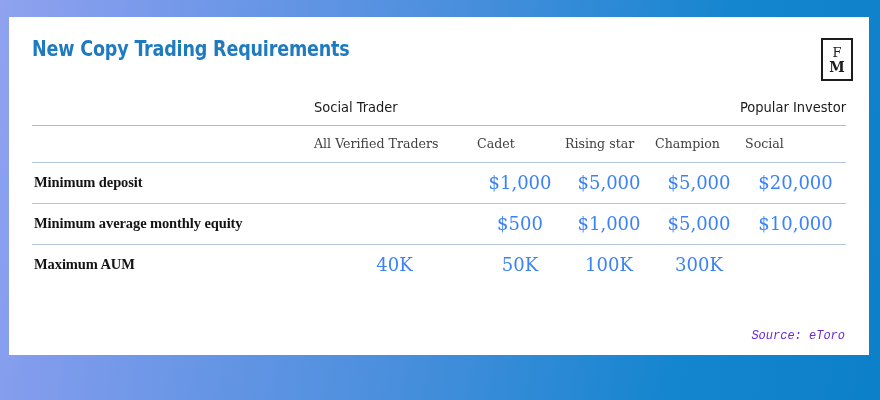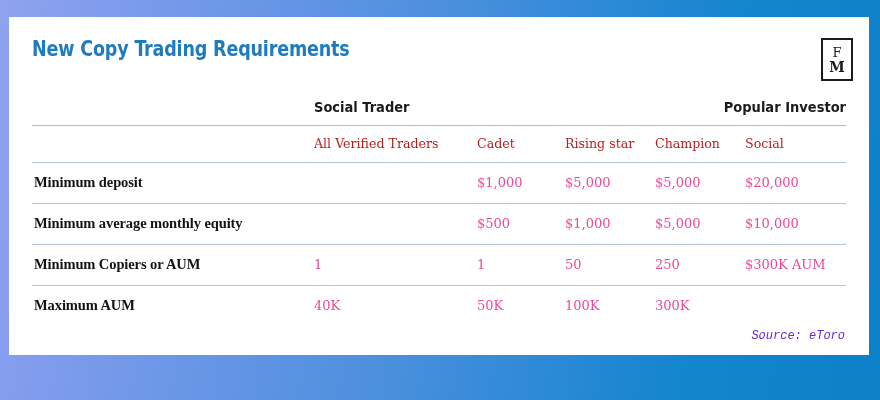--- a/index.html
+++ b/index.html
@@ -90,36 +90,36 @@
   col.c-3     { width: 90px; }
   col.c-4     { width: 90px; }
   col.c-5     { width: 103px; }
 
   
   tr.grouphdr td {
     height: 36px;
     vertical-align: middle;
     padding: 0;
     font-family: "DejaVu Sans Condensed", "Liberation Sans Narrow", "Liberation Sans", sans-serif;
-    font-weight: bold;
+    font-weight: normal;
     font-size: 14.5px;
     color: #1b1b1b;
     white-space: nowrap;
   }
   td.grp-social { text-align: left; padding-left: 2px !important; }
   td.grp-popular { text-align: right; }
 
   
   tr.subhdr td {
     height: 37px;
     vertical-align: middle;
     border-top: 1.4px solid #a7bdd8;
     font-family: "DejaVu Serif", "Liberation Serif", serif;
     font-size: 12.6px;
-    color: #b91c1c;
+    color: #404040;
     white-space: nowrap;
     padding: 0 0 0 2px;
   }
 
   
   tr.datarow td {
     height: 41px;
     vertical-align: middle;
     border-top: 1.4px solid #b2c4da;
     padding: 0 0 0 2px;
@@ -127,23 +127,24 @@
   tr.datarow td.rowlabel {
     font-family: Liberation Serif, serif;
     font-weight: bold;
     font-size: 14.5px;
     color: #131313;
     white-space: nowrap;
     letter-spacing: -0.1px;
   }
   tr.datarow td.val {
     font-family: "DejaVu Serif", "Liberation Serif", serif;
-    font-size: 13px;
-    color: #ec4899;
-    white-space: nowrap;
+    font-size: 18px;
+    color: #3b82f6;
+    white-space: nowrap;
+    text-align: center;
   }
   tr.datarow:last-child td { border-bottom: none; }
 
   
   #source {
     position: absolute;
     right: 24px;
     bottom: 12px;
     font-family: Liberation Mono, monospace;
     font-size: 12px;
@@ -201,28 +202,20 @@
           </tr>
           <tr class="datarow">
             <td class="rowlabel">Minimum average monthly equity</td>
             <td class="val"></td>
             <td class="val">$500</td>
             <td class="val">$1,000</td>
             <td class="val">$5,000</td>
             <td class="val">$10,000</td>
           </tr>
           <tr class="datarow">
-            <td class="rowlabel">Minimum Copiers or AUM</td>
-            <td class="val">1</td>
-            <td class="val">1</td>
-            <td class="val">50</td>
-            <td class="val">250</td>
-            <td class="val">$300K AUM</td>
-          </tr>
-          <tr class="datarow">
             <td class="rowlabel">Maximum AUM</td>
             <td class="val">40K</td>
             <td class="val">50K</td>
             <td class="val">100K</td>
             <td class="val">300K</td>
             <td class="val"></td>
           </tr>
         </tbody>
       </table>
     </div>

